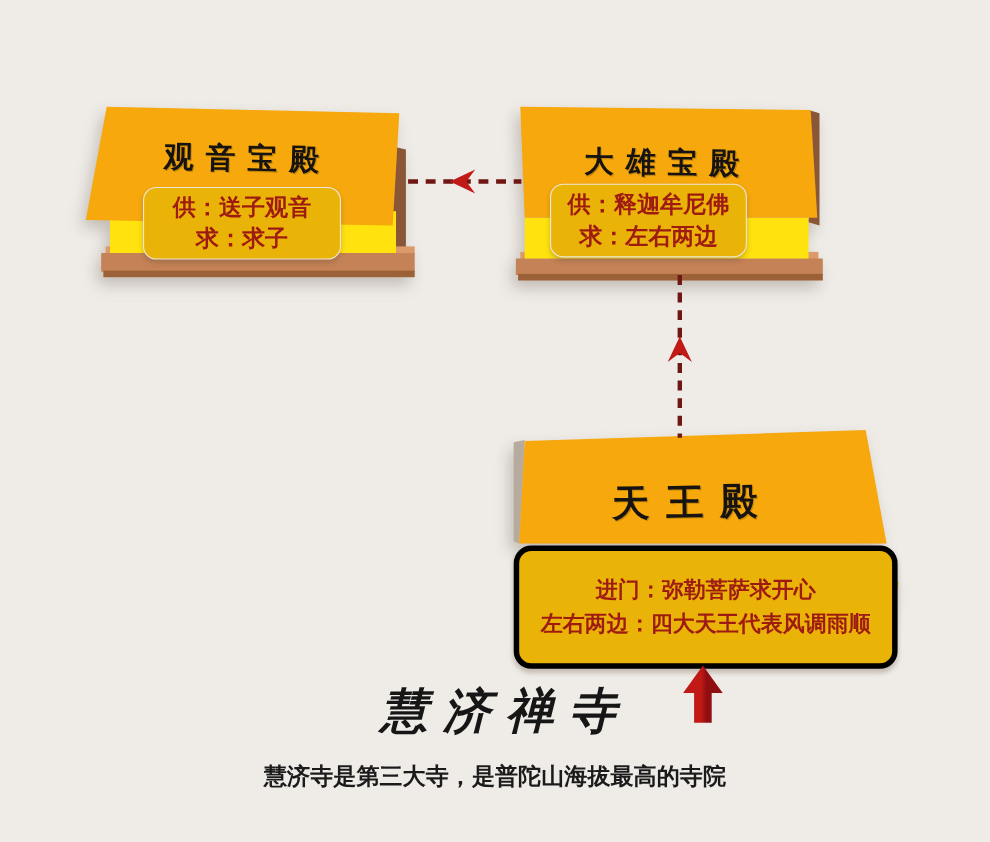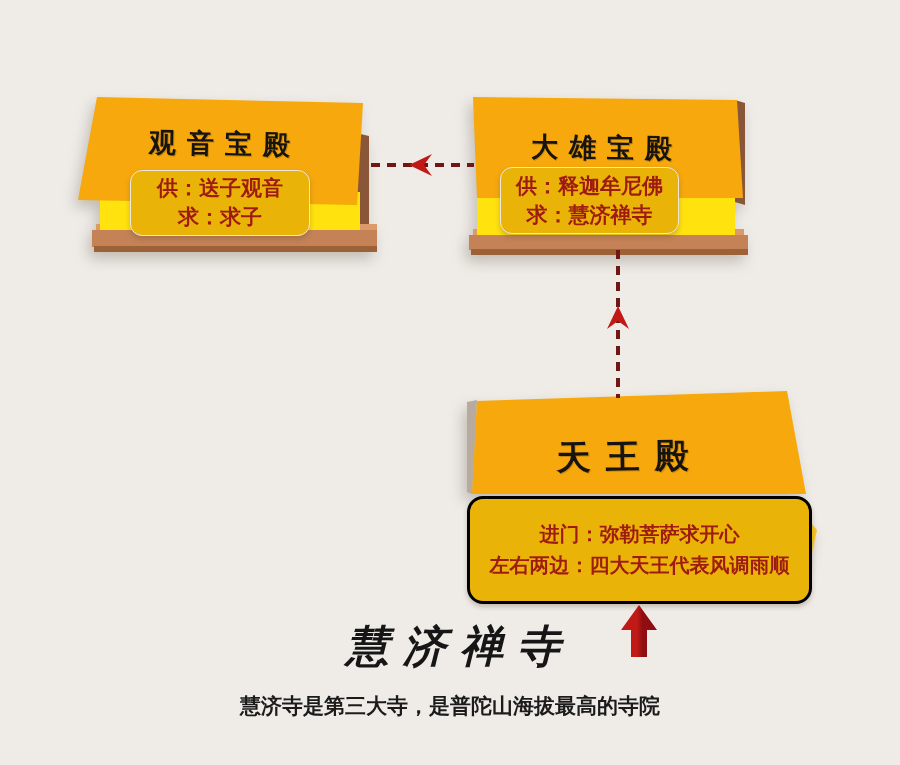--- a/index.html
+++ b/index.html
@@ -23,21 +23,21 @@
     position:absolute;background:#eab308;
     box-shadow:0 3px 5px rgba(100,75,45,.3);
     display:flex;flex-direction:column;justify-content:center;
     text-align:center;
   }
   .label-line{
     color:var(--label-red,#9e1b12);font-weight:bold;white-space:nowrap;
   }
   .t1 .label-box,.t2 .label-box{border-radius:12px;border:1px solid #efe7da;}
   .t1 .label-line,.t2 .label-line{font-size:21px;line-height:29px;}
-  .t3 .label-box{border-radius:16px;border:3px solid #000000;}
+  .t3 .label-box{border-radius:16px;border:5px solid #000000;}
   .t3 .label-line{font-size:20px;line-height:31px;}
 
   .t1 .temple-title{left:35px;top:38px;width:260px;font-size:27px;letter-spacing:11px;transform:rotate(1.2deg);}
   .t2 .temple-title{left:40px;top:42px;width:230px;font-size:27px;letter-spacing:11px;transform:rotate(0.8deg);}
   .t3 .temple-title{left:45px;top:52px;width:280px;font-size:34px;letter-spacing:15px;transform:rotate(-1deg);}
 
   .t1 .label-box{left:70px;top:82px;width:178px;height:64px;}
   .t2 .label-box{left:48px;top:79px;width:177px;height:65px;}
   .t3 .label-box{left:22px;top:114px;width:339px;height:102px;}
 
@@ -79,21 +79,21 @@
       <polygon points="283,12 293,15 293,117 283,114" fill="var(--side-brown)"></polygon>
       <rect x="21" y="141" width="271" height="7" fill="var(--base-top)"></rect>
       <rect x="17" y="147" width="279" height="15" fill="var(--base-front)"></rect>
       <rect x="19" y="161" width="277" height="6" fill="var(--base-edge)"></rect>
       <rect x="25" y="110" width="258" height="37" fill="var(--wall-yellow)"></rect>
       <polygon points="21,9 285,12 291,110 25,110" fill="var(--roof-orange)"></polygon>
     </svg>
     <div class="temple-title">大雄宝殿</div>
     <div class="label-box">
       <div class="label-line">供：释迦牟尼佛</div>
-      <div class="label-line">求：慧济禅寺</div>
+      <div class="label-line">求：左右两边</div>
     </div>
   </div>
 
   <div class="temple t3" style="left:445px;top:382px;width:455px;height:222px;">
     <svg width="455" height="222" viewBox="0 0 455 222">
       <polygon points="22,20 32,18 27,112 22,110" fill="#b6ab9e"></polygon>
       <polygon points="355,128 372,148 363,188 352,168" fill="#f6c71c"></polygon>
       <polygon points="32,19 342,9 361,112 27,112" fill="var(--roof-orange)"></polygon>
     </svg>
     <div class="temple-title">天王殿</div>

